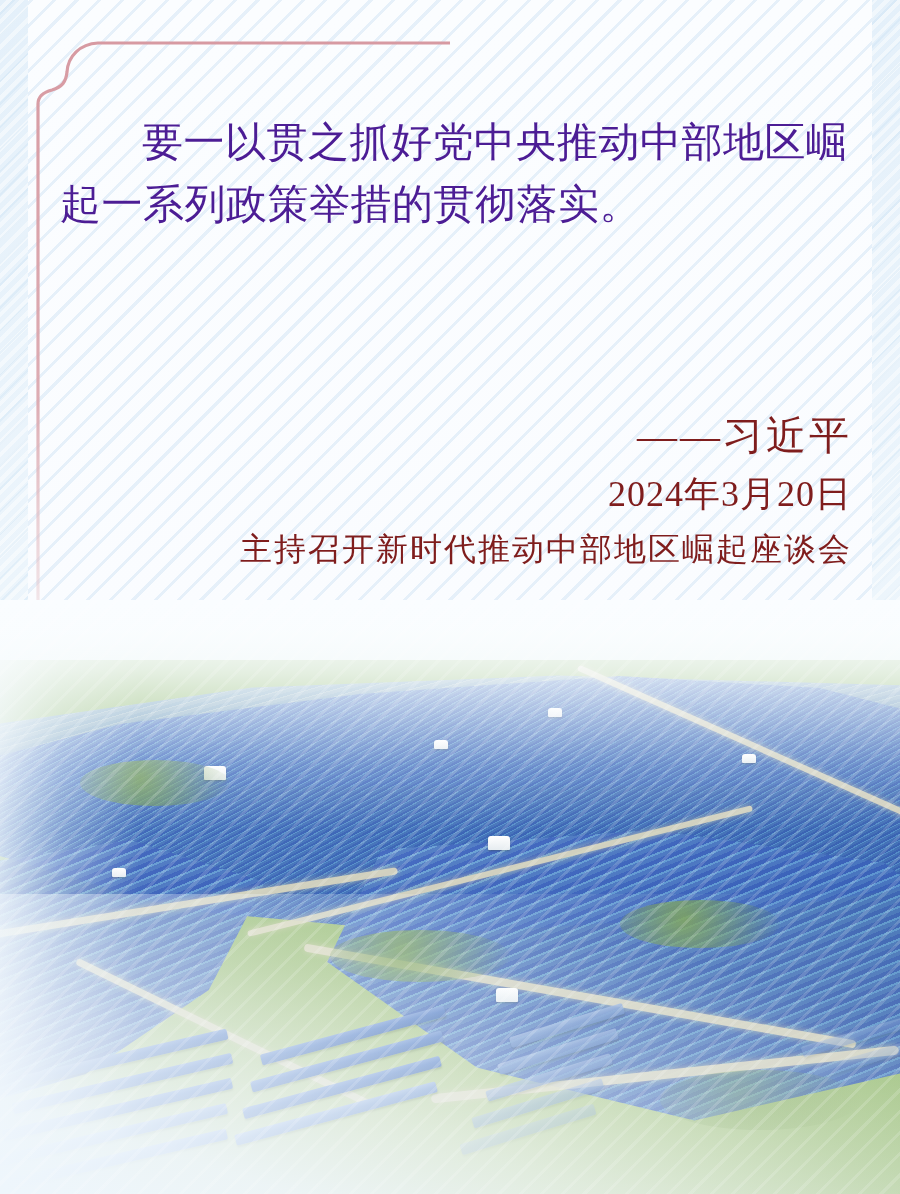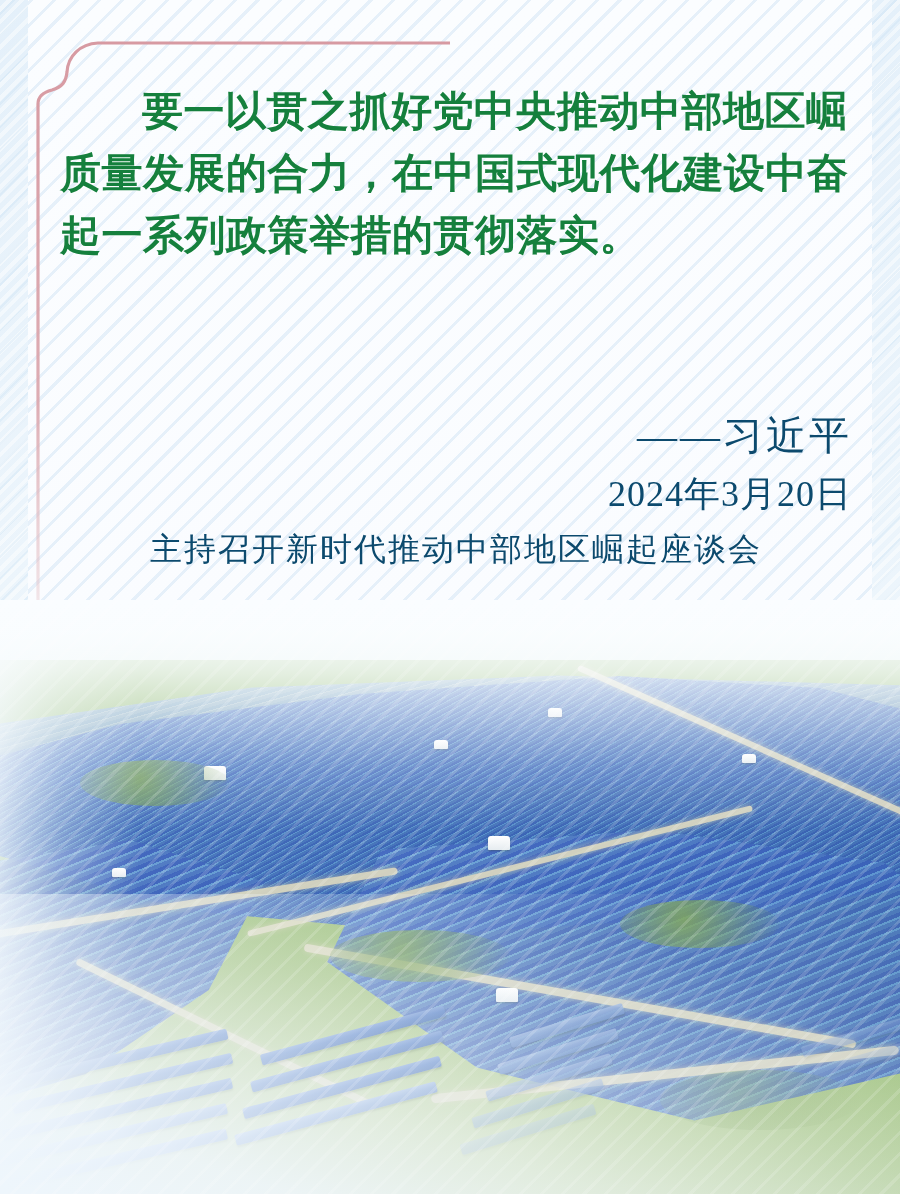--- a/index.html
+++ b/index.html
@@ -57,53 +57,52 @@
 
   
   .frame{
     position:absolute;left:0;top:0;width:900px;height:700px;
     pointer-events:none;
   }
   .frame svg{display:block;width:900px;height:700px;}
 
   
   .quote{
-    position:absolute;left:60px;top:80px;width:800px;
-    color:#15803d;
+    position:absolute;left:60px;top:111px;width:800px;
+    color:#4c1d95;
     font-family:"Liberation Serif","DejaVu Serif",serif;
-    font-weight:700;
+    font-weight:400;
     font-size:41px;
     line-height:62px;
     letter-spacing:.5px;
     text-align:justify;
     text-justify:inter-character;
     text-shadow:0 1px 0 rgba(255,255,255,.6);
   }
   .quote p{margin:0;}
   .quote .l1{text-indent:2em;}
 
   
   .attrib{
     position:absolute;left:60px;right:48px;top:408px;
     text-align:right;
-    color:#0c4a6e;
+    color:#7f1d1d;
     font-family:"Liberation Serif","DejaVu Serif",serif;
   }
   .attrib .author{
     font-size:40px;line-height:56px;letter-spacing:3px;font-weight:400;
     white-space:nowrap;
   }
   .attrib .date{
     font-size:36px;line-height:52px;letter-spacing:1px;margin-top:4px;
     white-space:nowrap;
   }
   .attrib .occasion{
     font-size:32px;line-height:54px;letter-spacing:2px;margin-top:2px;
     white-space:nowrap;
-    text-align:center;
   }
 
   
   .photo{
     position:absolute;left:0;top:600px;width:900px;height:594px;
     overflow:hidden;
   }
   .photo .scene{position:absolute;inset:0;}
 
   
@@ -296,21 +295,20 @@
                C 820 44 832 56 833 72
                C 834 82 838 87 848 90
                C 856 92 862 96 862 104
                L 862 700" fill="none" stroke="url(#gRose)" stroke-width="3.2" clip-path="url(#clipLeft)"></path>
       <use href="#framePath" stroke="url(#gBlue)" stroke-width="3.2" fill="none" clip-path="url(#clipRight)"></use>
     </svg>
   </div>
 
   <div class="quote">
     <p class="l1">要一以贯之抓好党中央推动中部地区崛</p>
-    <p>质量发展的合力，在中国式现代化建设中奋</p>
     <p>起一系列政策举措的贯彻落实。</p>
   </div>
 
   <div class="attrib">
     <div class="author">——习近平</div>
     <div class="date">2024年3月20日</div>
     <div class="occasion">主持召开新时代推动中部地区崛起座谈会</div>
   </div>
 
   <div class="photo">

